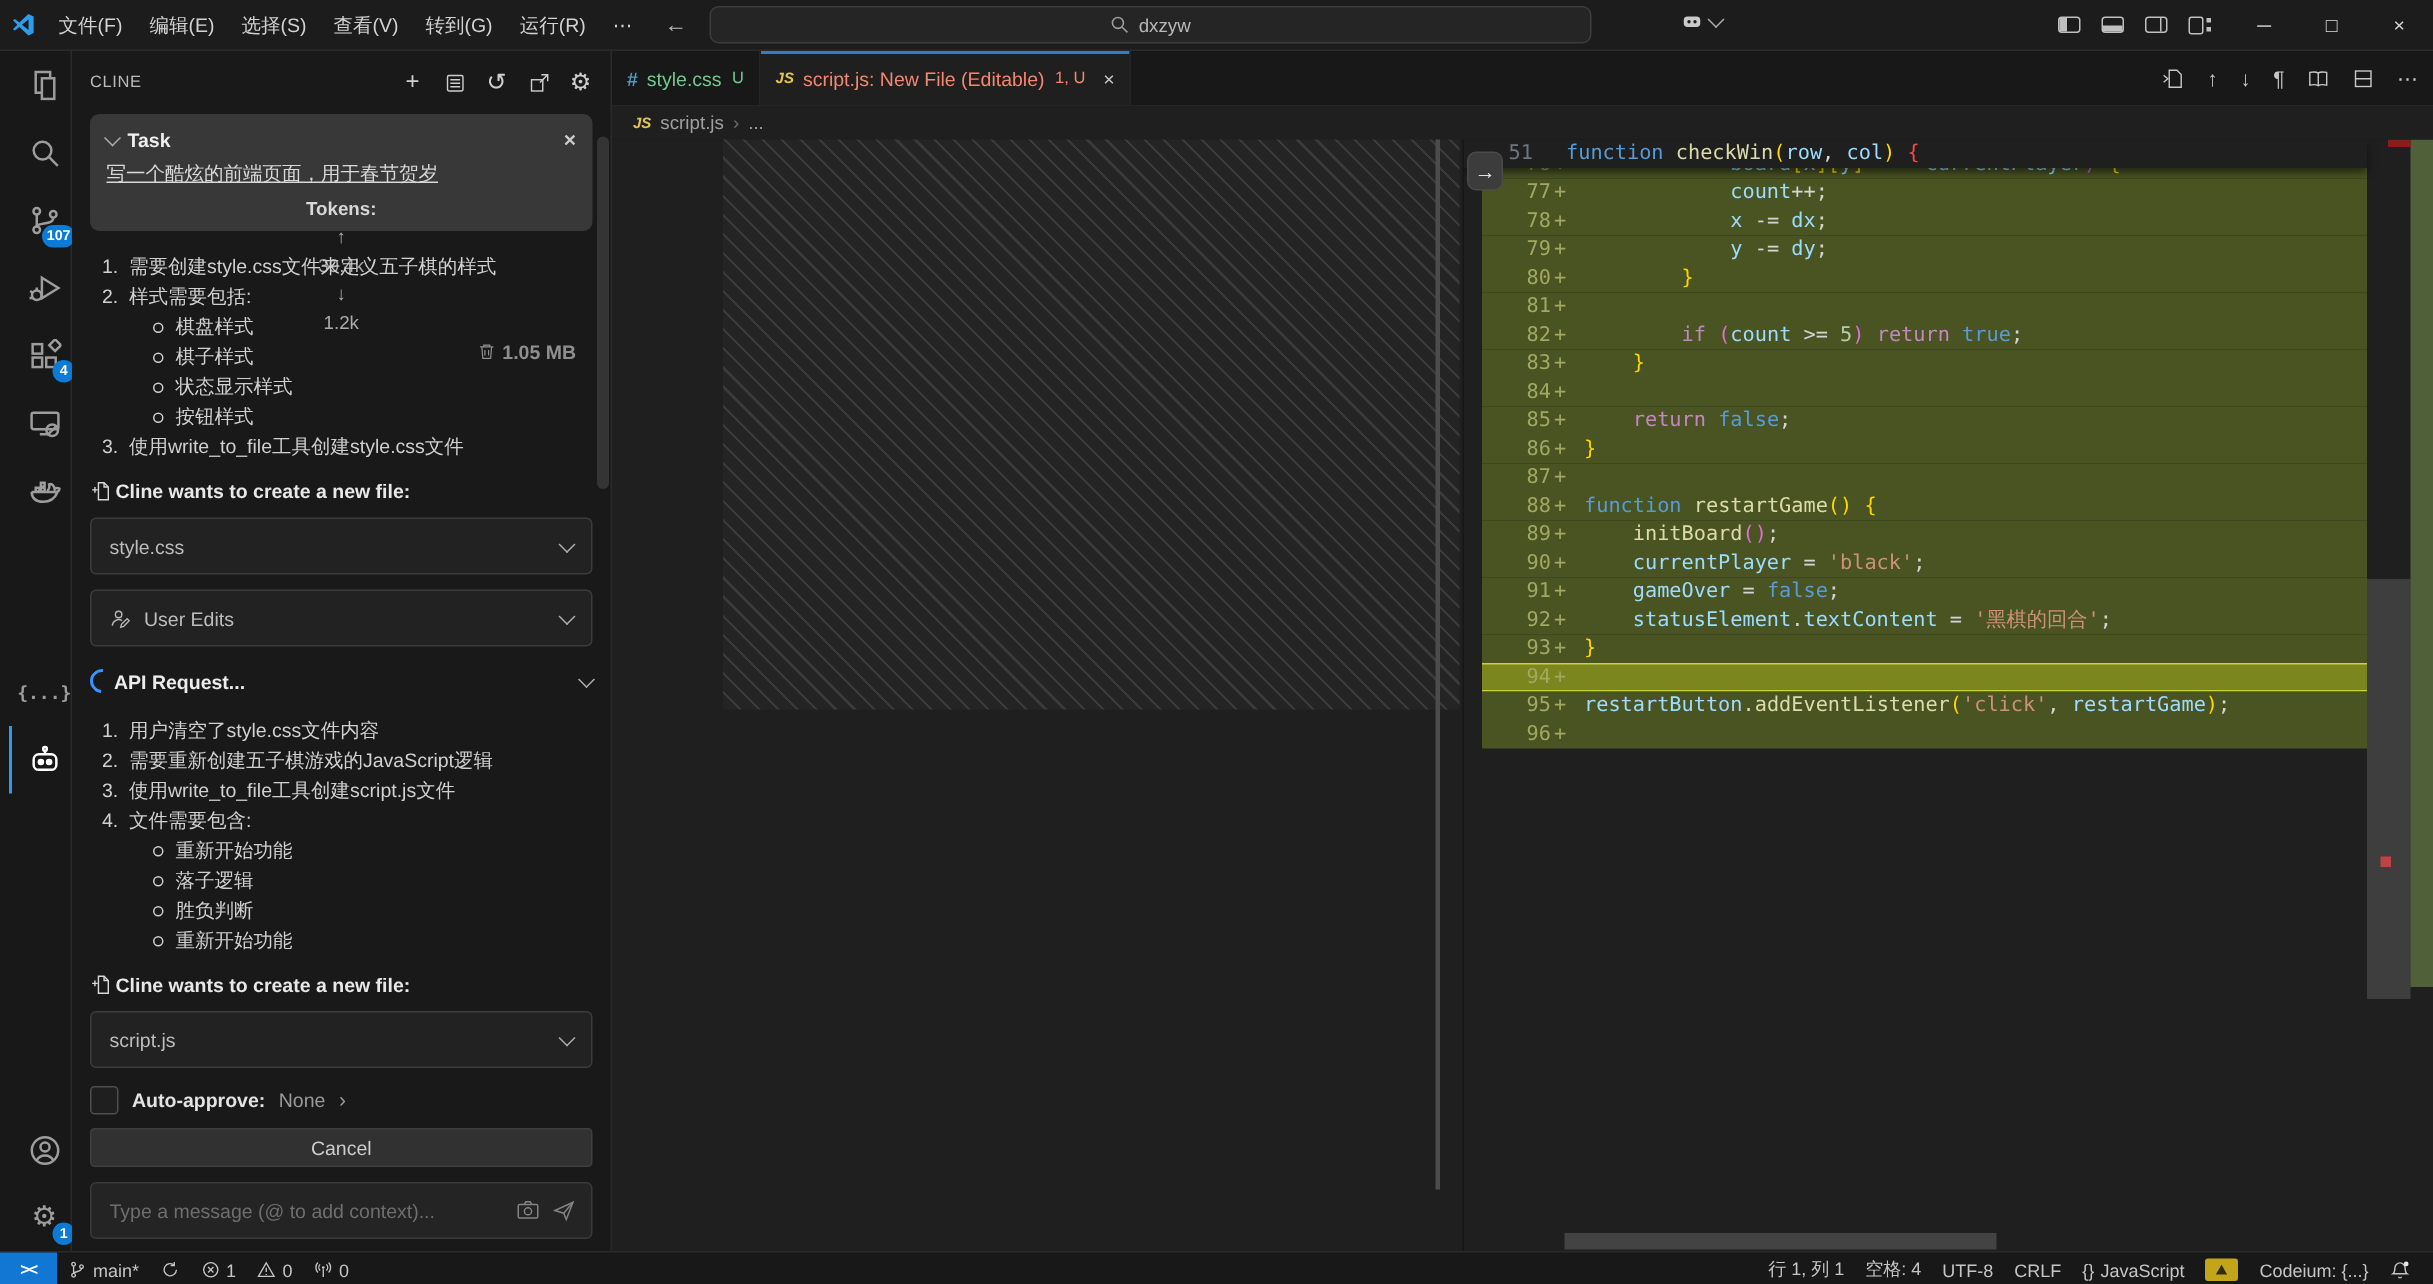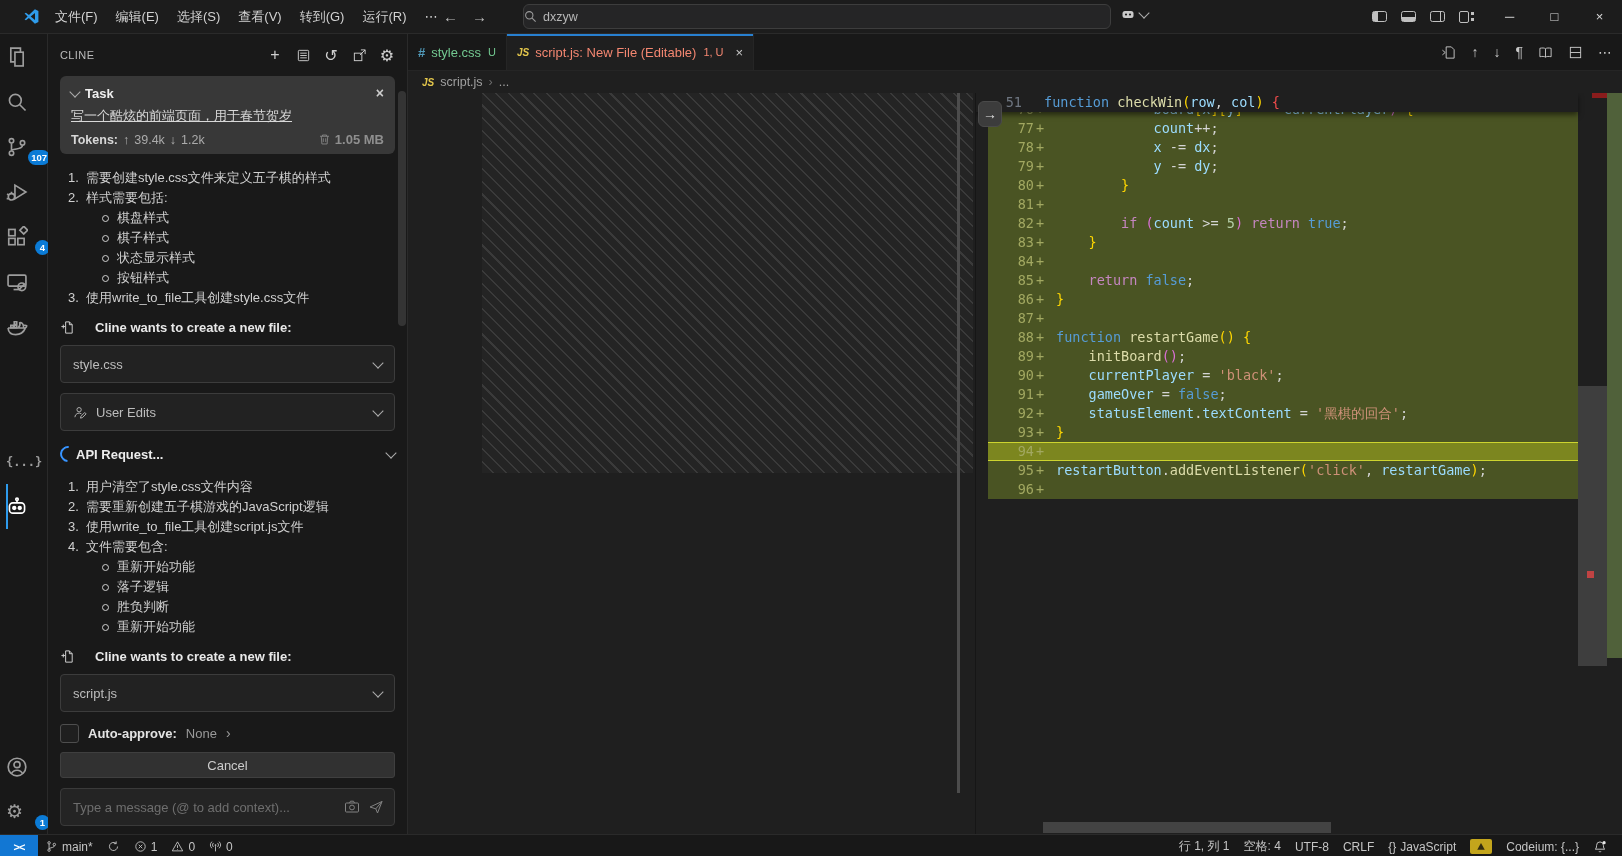--- a/index.html
+++ b/index.html
@@ -1,75 +1,75 @@
 <!DOCTYPE html>
 <html><head>
 <meta charset="utf-8">
 <style>
   html,body{margin:0;padding:0;background:#0d0d0d;}
   #app{position:relative;width:1622px;height:856px;background:#181818;overflow:hidden;
        font-family:"Liberation Sans","DejaVu Sans",sans-serif;color:#cccccc;-webkit-font-smoothing:antialiased;}
   
-  .titlebar{position:relative;height:33px;background:#1c1c1c;border-bottom:1px solid #2a2a2a;display:flex;align-items:center;padding-left:16px;}
+  .titlebar{position:relative;height:33px;background:#1c1c1c;border-bottom:1px solid #2a2a2a;display:flex;align-items:center;}
   .tb-logo{width:30px;display:flex;justify-content:center;}
   .tb-logo svg{width:17px;height:17px;}
   .menubar{display:flex;height:100%;align-items:center;}
   .menu-item{padding:0 9px;font-size:13px;color:#d2d2d2;height:100%;display:flex;align-items:center;cursor:default;}
   .nav-arrows{position:absolute;left:443px;top:0;height:33px;display:flex;align-items:center;gap:14px;font-size:15px;color:#bdbdbd;}
-  .searchbox{position:absolute;left:523px;top:4px;width:586px;height:23px;background:#252526;border:1px solid #3d3d3d;
-             border-radius:6px;display:flex;align-items:center;justify-content:flex-start;gap:6px;font-size:12.5px;color:#b7b7b7;}
+  .searchbox{position:absolute;left:473px;top:4px;width:586px;height:23px;background:#252526;border:1px solid #3d3d3d;
+             border-radius:6px;display:flex;align-items:center;justify-content:center;gap:6px;font-size:12.5px;color:#b7b7b7;}
   .searchbox svg{width:13px;height:13px;color:#9d9d9d;}
   .copilot{position:absolute;left:1120px;top:6px;display:flex;align-items:center;gap:4px;color:#c9c9c9;}
   .copilot svg{width:16px;height:16px;}
   .layout-icons{position:absolute;left:1372px;top:0;height:33px;display:flex;align-items:center;gap:14px;}
   .wi{width:15px;height:11px;border:1.2px solid #c0c0c0;border-radius:2.5px;position:relative;box-sizing:border-box;}
   .wi-left::before{content:"";position:absolute;left:0;top:0;bottom:0;width:5px;background:#c0c0c0;}
   .wi-bottom::before{content:"";position:absolute;left:0;right:0;bottom:0;height:4px;background:#c0c0c0;}
   .wi-right::before{content:"";position:absolute;right:3px;top:0;bottom:0;width:1.2px;background:#c0c0c0;}
   .wi-grid{border:none;width:16px;}
   .wi-grid::before{content:"";position:absolute;left:0;top:0;width:8px;height:10px;border:1.2px solid #c0c0c0;border-radius:2px;}
   .wi-grid::after{content:"";position:absolute;right:1px;top:1px;width:3px;height:3px;background:#c0c0c0;box-shadow:0 6px 0 #c0c0c0;}
   .winbtns{position:absolute;right:0;top:0;height:33px;display:flex;}
   .winbtn{width:45px;height:33px;display:flex;align-items:center;justify-content:center;font-size:13px;color:#d8d8d8;}
   
   .body{display:flex;height:800px;}
   
   .activitybar{width:47px;background:#181818;border-right:1px solid #2a2a2a;display:flex;flex-direction:column;align-items:center;flex:none;}
-  .ab-item{width:47px;height:45px;display:flex;align-items:center;justify-content:flex-start;position:relative;color:#9d9d9d;margin-left:12px;}
+  .ab-item{width:47px;height:45px;display:flex;align-items:center;justify-content:center;position:relative;color:#9d9d9d;margin-left:12px;}
   .ab-item svg{width:22px;height:22px;stroke-width:1.2;}
   .ab-item.active{color:#ffffff;box-shadow:inset 2px 0 0 #2e9bec;}
   .ab-badge{position:absolute;right:3px;bottom:4px;min-width:15px;height:15px;border-radius:8px;background:#0b7bd6;color:#fff;
             font-size:9.5px;font-weight:bold;display:flex;align-items:center;justify-content:center;padding:0 3px;box-sizing:border-box;}
   .ab-spacer{flex:1;}
   .ab-gear{font-size:19px;line-height:1;}
   .ab-braces{font-size:12px;font-weight:bold;color:#9d9d9d;font-family:"DejaVu Sans Mono",monospace;}
   
   .sidebar{width:360px;background:#191919;border-right:1px solid #2a2a2a;display:flex;flex-direction:column;position:relative;
            padding:0 12px;box-sizing:border-box;flex:none;}
   .sb-header{height:42px;display:flex;align-items:center;}
   .sb-title{font-size:11px;letter-spacing:.4px;color:#bbbbbb;}
   .sb-icons{margin-left:auto;display:flex;align-items:center;gap:12px;color:#cfcfcf;}
   .sb-icons .hicon{width:16px;height:16px;display:flex;align-items:center;justify-content:center;font-size:16px;}
   .sb-icons svg{width:15px;height:15px;}
   .task-card{background:#383838;border-radius:6px;padding:9px 11px;height:78px;box-sizing:border-box;font-size:13px;}
   .task-r1{display:flex;align-items:center;gap:6px;font-weight:bold;color:#efefef;}
   .task-close{margin-left:auto;color:#cccccc;font-size:14px;}
   .task-prompt{margin-top:6px;color:#d8d8d8;text-decoration:underline;}
-  .task-r3{margin-top:7px;display:flex;align-items:center;gap:5px;color:#ababab;font-size:12.5px;}
+  .task-r3{margin-top:7px;display:flex;align-items:center;gap:5px;color:#ababab;font-size:12.5px;flex-direction:column;}
   .task-r3 b{color:#d8d8d8;}
   .task-size{margin-left:auto;display:flex;align-items:center;gap:4px;color:#8f8f8f;font-weight:bold;font-size:13px;}
   .task-size svg{width:13px;height:13px;}
   .chev{width:7px;height:7px;border-right:1.4px solid #adadad;border-bottom:1.4px solid #adadad;transform:rotate(45deg);display:inline-block;margin-top:-3px;}
   .msg-list{margin-top:14px;font-size:13px;color:#d0d0d0;}
   .msg-row{line-height:20px;display:flex;padding-left:8px;}
   .msg-row .mk{width:18px;flex:none;}
   .msg-row.bullet{padding-left:40px;}
   .msg-row.bullet .mk{width:17px;position:relative;}
   .msg-row.bullet .mk::before{content:"";position:absolute;left:2px;top:7px;width:5px;height:5px;border:1.2px solid #d0d0d0;border-radius:50%;}
-  .create-row{margin-top:12px;display:flex;align-items:center;gap:20px;font-size:13px;font-weight:bold;color:#e8e8e8;}
+  .create-row{margin-top:12px;display:flex;align-items:center;gap:2px;font-size:13px;font-weight:bold;color:#e8e8e8;}
   .create-row svg{width:15px;height:15px;color:#d8d8d8;}
   .dropdown{margin-top:10px;height:36px;background:#222222;border:1px solid #3c3c3c;border-radius:4px;display:flex;
             align-items:center;padding:0 12px;font-size:13px;color:#bdbdbd;gap:8px;}
   .dropdown .dd-chev{margin-left:auto;}
   .dropdown svg{width:15px;height:15px;color:#b5b5b5;}
   .api-row{margin-top:14px;display:flex;align-items:center;font-size:13px;font-weight:bold;color:#ececec;height:18px;}
   .spinner{width:12px;height:12px;border:2px solid transparent;border-top-color:#3794ff;border-left-color:#3794ff;border-radius:50%;transform:rotate(-40deg);}
   .api-row .dd-chev{margin-left:auto;}
   .aa-row{margin-top:12px;display:flex;align-items:center;gap:9px;font-size:13px;height:18px;}
   .aa-check{width:17px;height:17px;background:#1f1f1f;border:1px solid #4e4e4e;border-radius:3px;}

